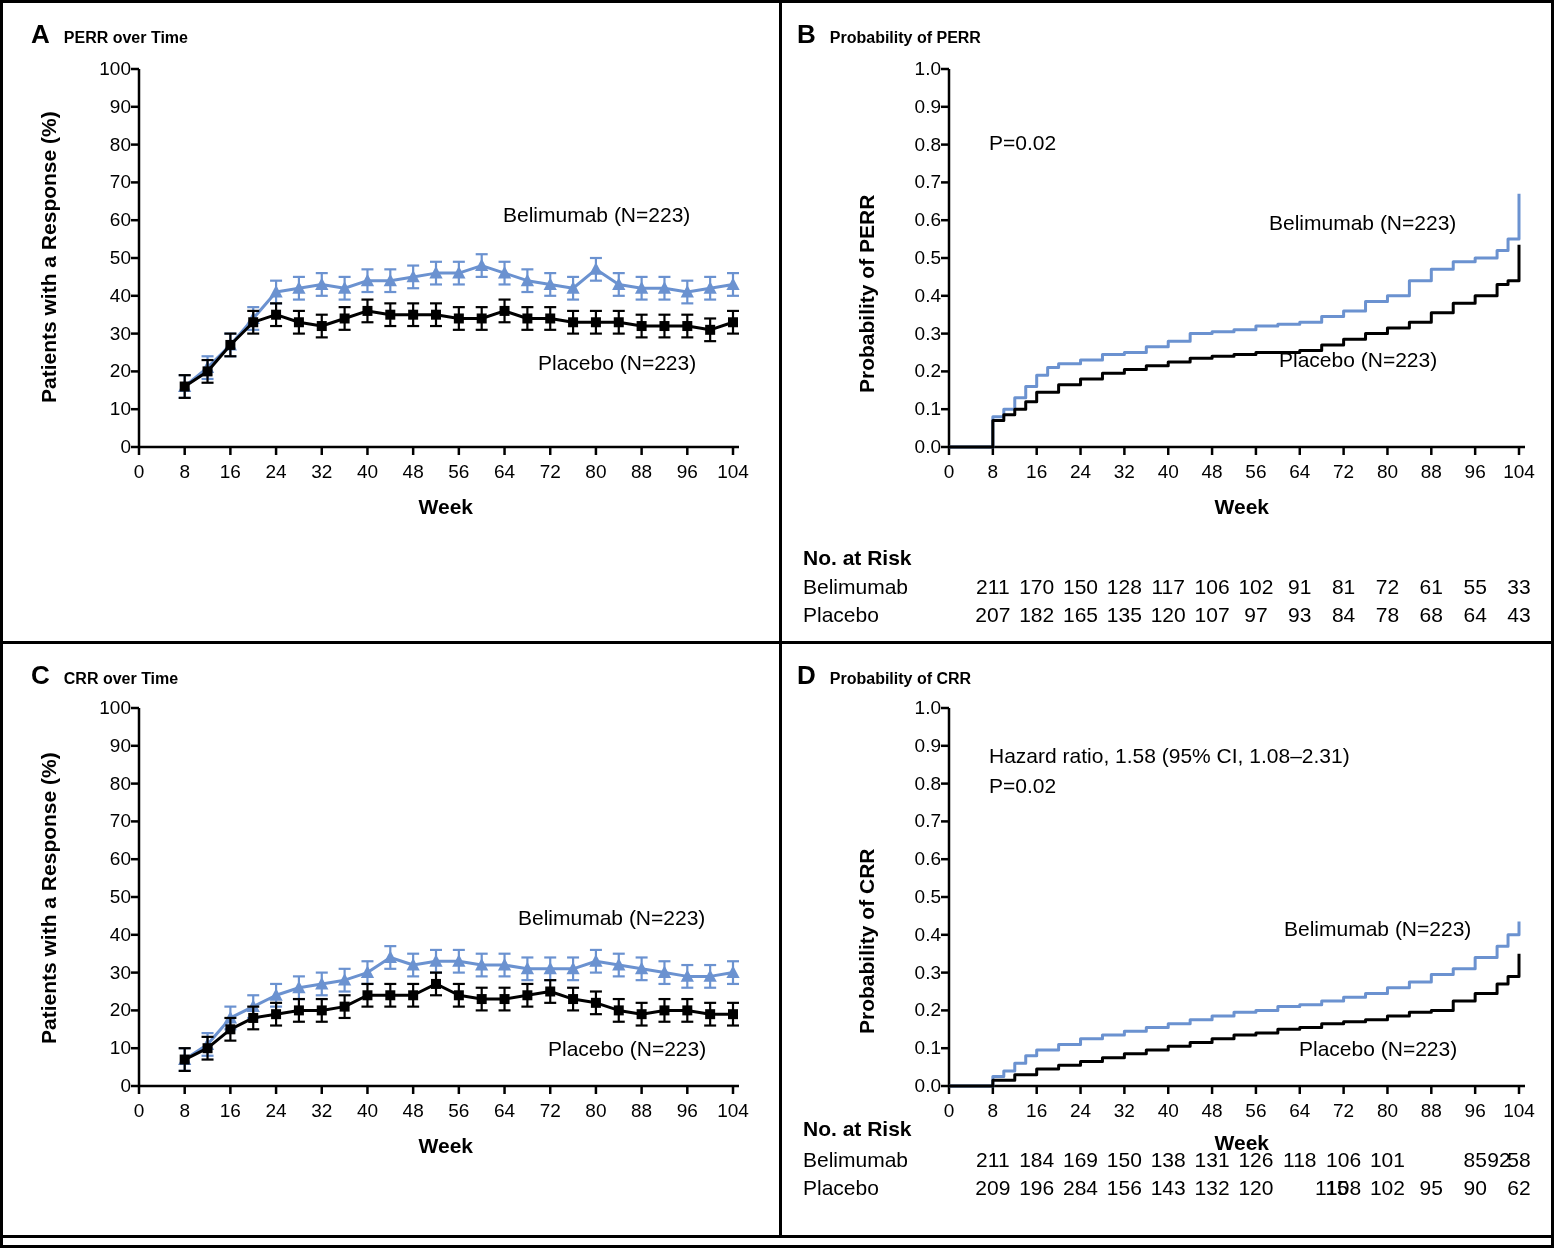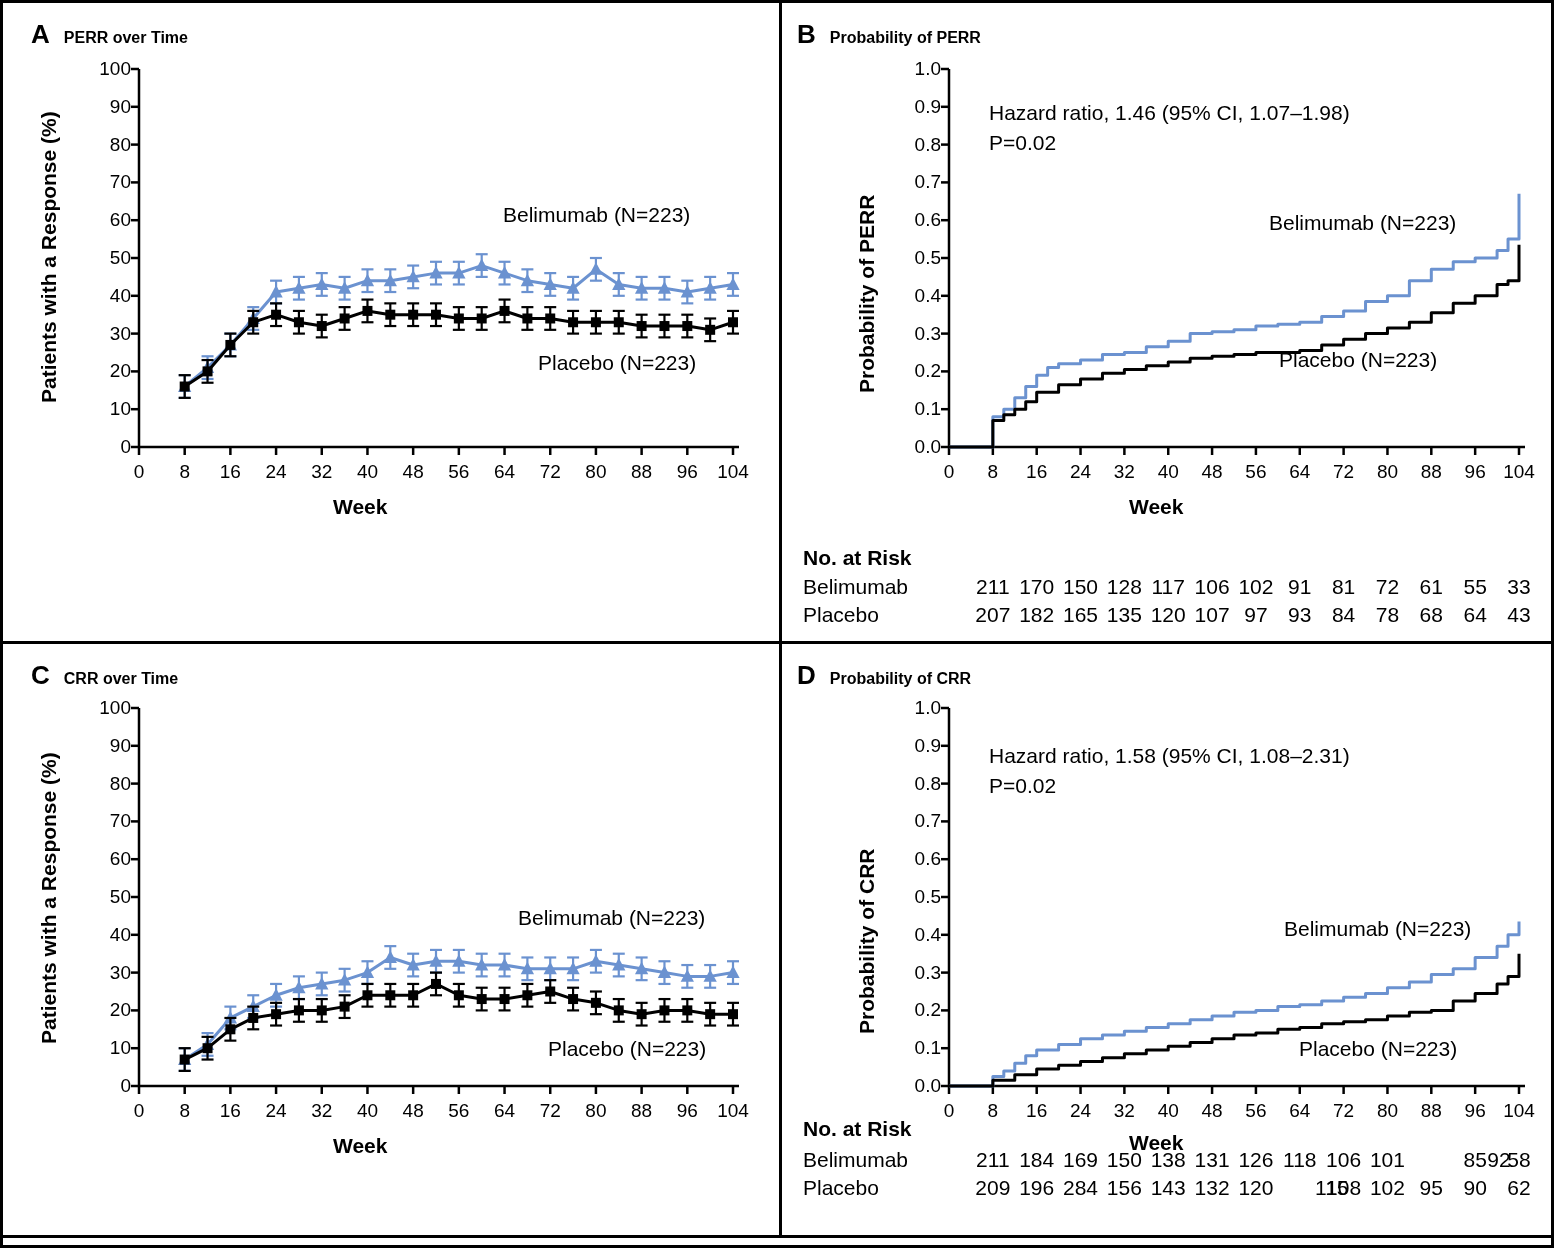--- a/index.html
+++ b/index.html
@@ -62,21 +62,21 @@
   .xtick-label {
     position: absolute;
     font-size: 19px;
     text-align: center;
     transform: translateX(-50%);
   }
   .axis-title-x {
     position: absolute;
     font-size: 21px;
     font-weight: bold;
-    text-align: left;
+    text-align: right;
   }
   .axis-title-y {
     position: absolute;
     font-size: 21px;
     font-weight: bold;
     transform-origin: 0 0;
     transform: rotate(-90deg);
     white-space: nowrap;
   }
   .series-label {
@@ -448,21 +448,20 @@
         <div class="xtick-label" style="left: 476.923px; top: 458px;">56</div>
         <div class="xtick-label" style="left: 520.769px; top: 458px;">64</div>
         <div class="xtick-label" style="left: 564.615px; top: 458px;">72</div>
         <div class="xtick-label" style="left: 608.462px; top: 458px;">80</div>
         <div class="xtick-label" style="left: 652.308px; top: 458px;">88</div>
         <div class="xtick-label" style="left: 696.154px; top: 458px;">96</div>
         <div class="xtick-label" style="left: 740px; top: 458px;">104</div>
       </div>
     <div class="axis-title-y" style="left:76px; top:390px;">Probability of PERR</div>
     <div class="axis-title-x" style="left:350px; top:492px; width:140px;">Week</div>
-    <div class="stat-text" style="left:210px; top:98px;">Hazard ratio, 1.46 (95% CI, 1.07–1.98)</div>
     <div class="stat-text" style="left:210px; top:128px;">P=0.02</div>
     <div class="series-label" style="left:490px; top:208px;">Belimumab (N=223)</div>
     <div class="series-label" style="left:500px; top:345px;">Placebo (N=223)</div>
 
     <div class="risk-title" style="left:24px; top:543px;">No. at Risk</div>
     <div class="risk-row-label" style="left:24px; top:572px;">Belimumab</div>
     <div class="risk-row-label" style="left:24px; top:600px;">Placebo</div>
     <div id="riskB">
         <div class="risk-num" style="left: 213.846px; top: 572px;">211</div>
         <div class="risk-num" style="left: 257.692px; top: 572px;">170</div>

